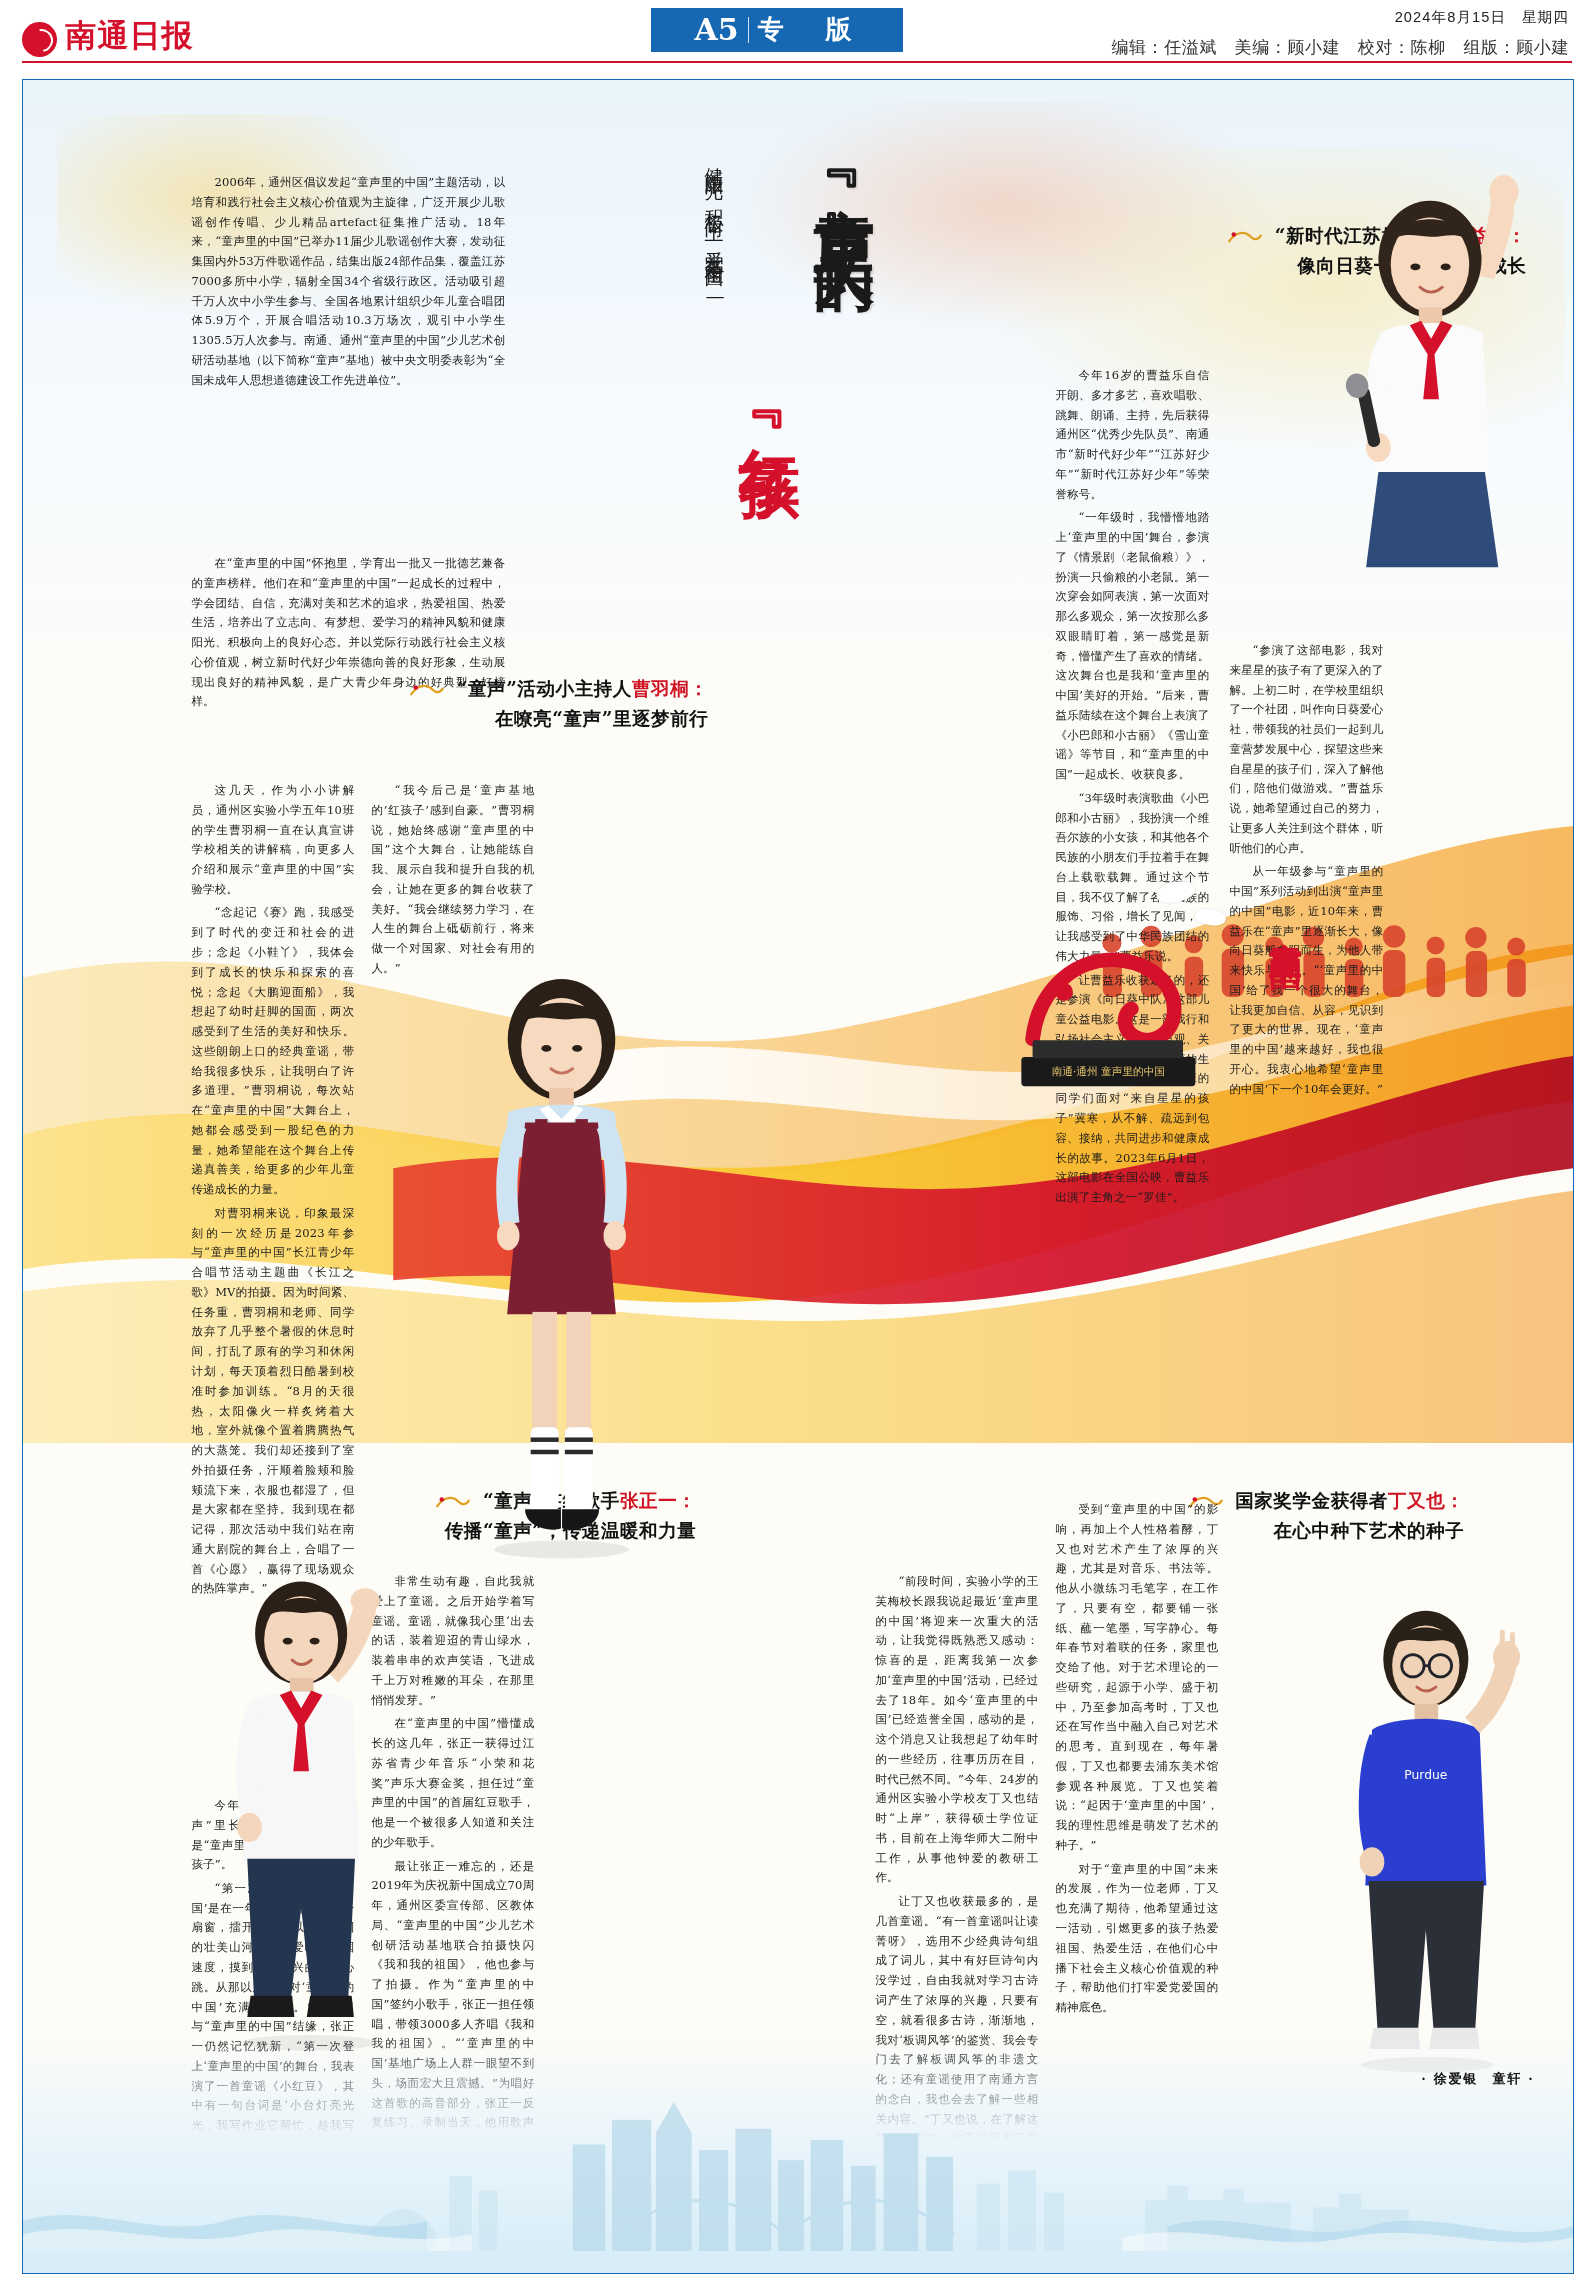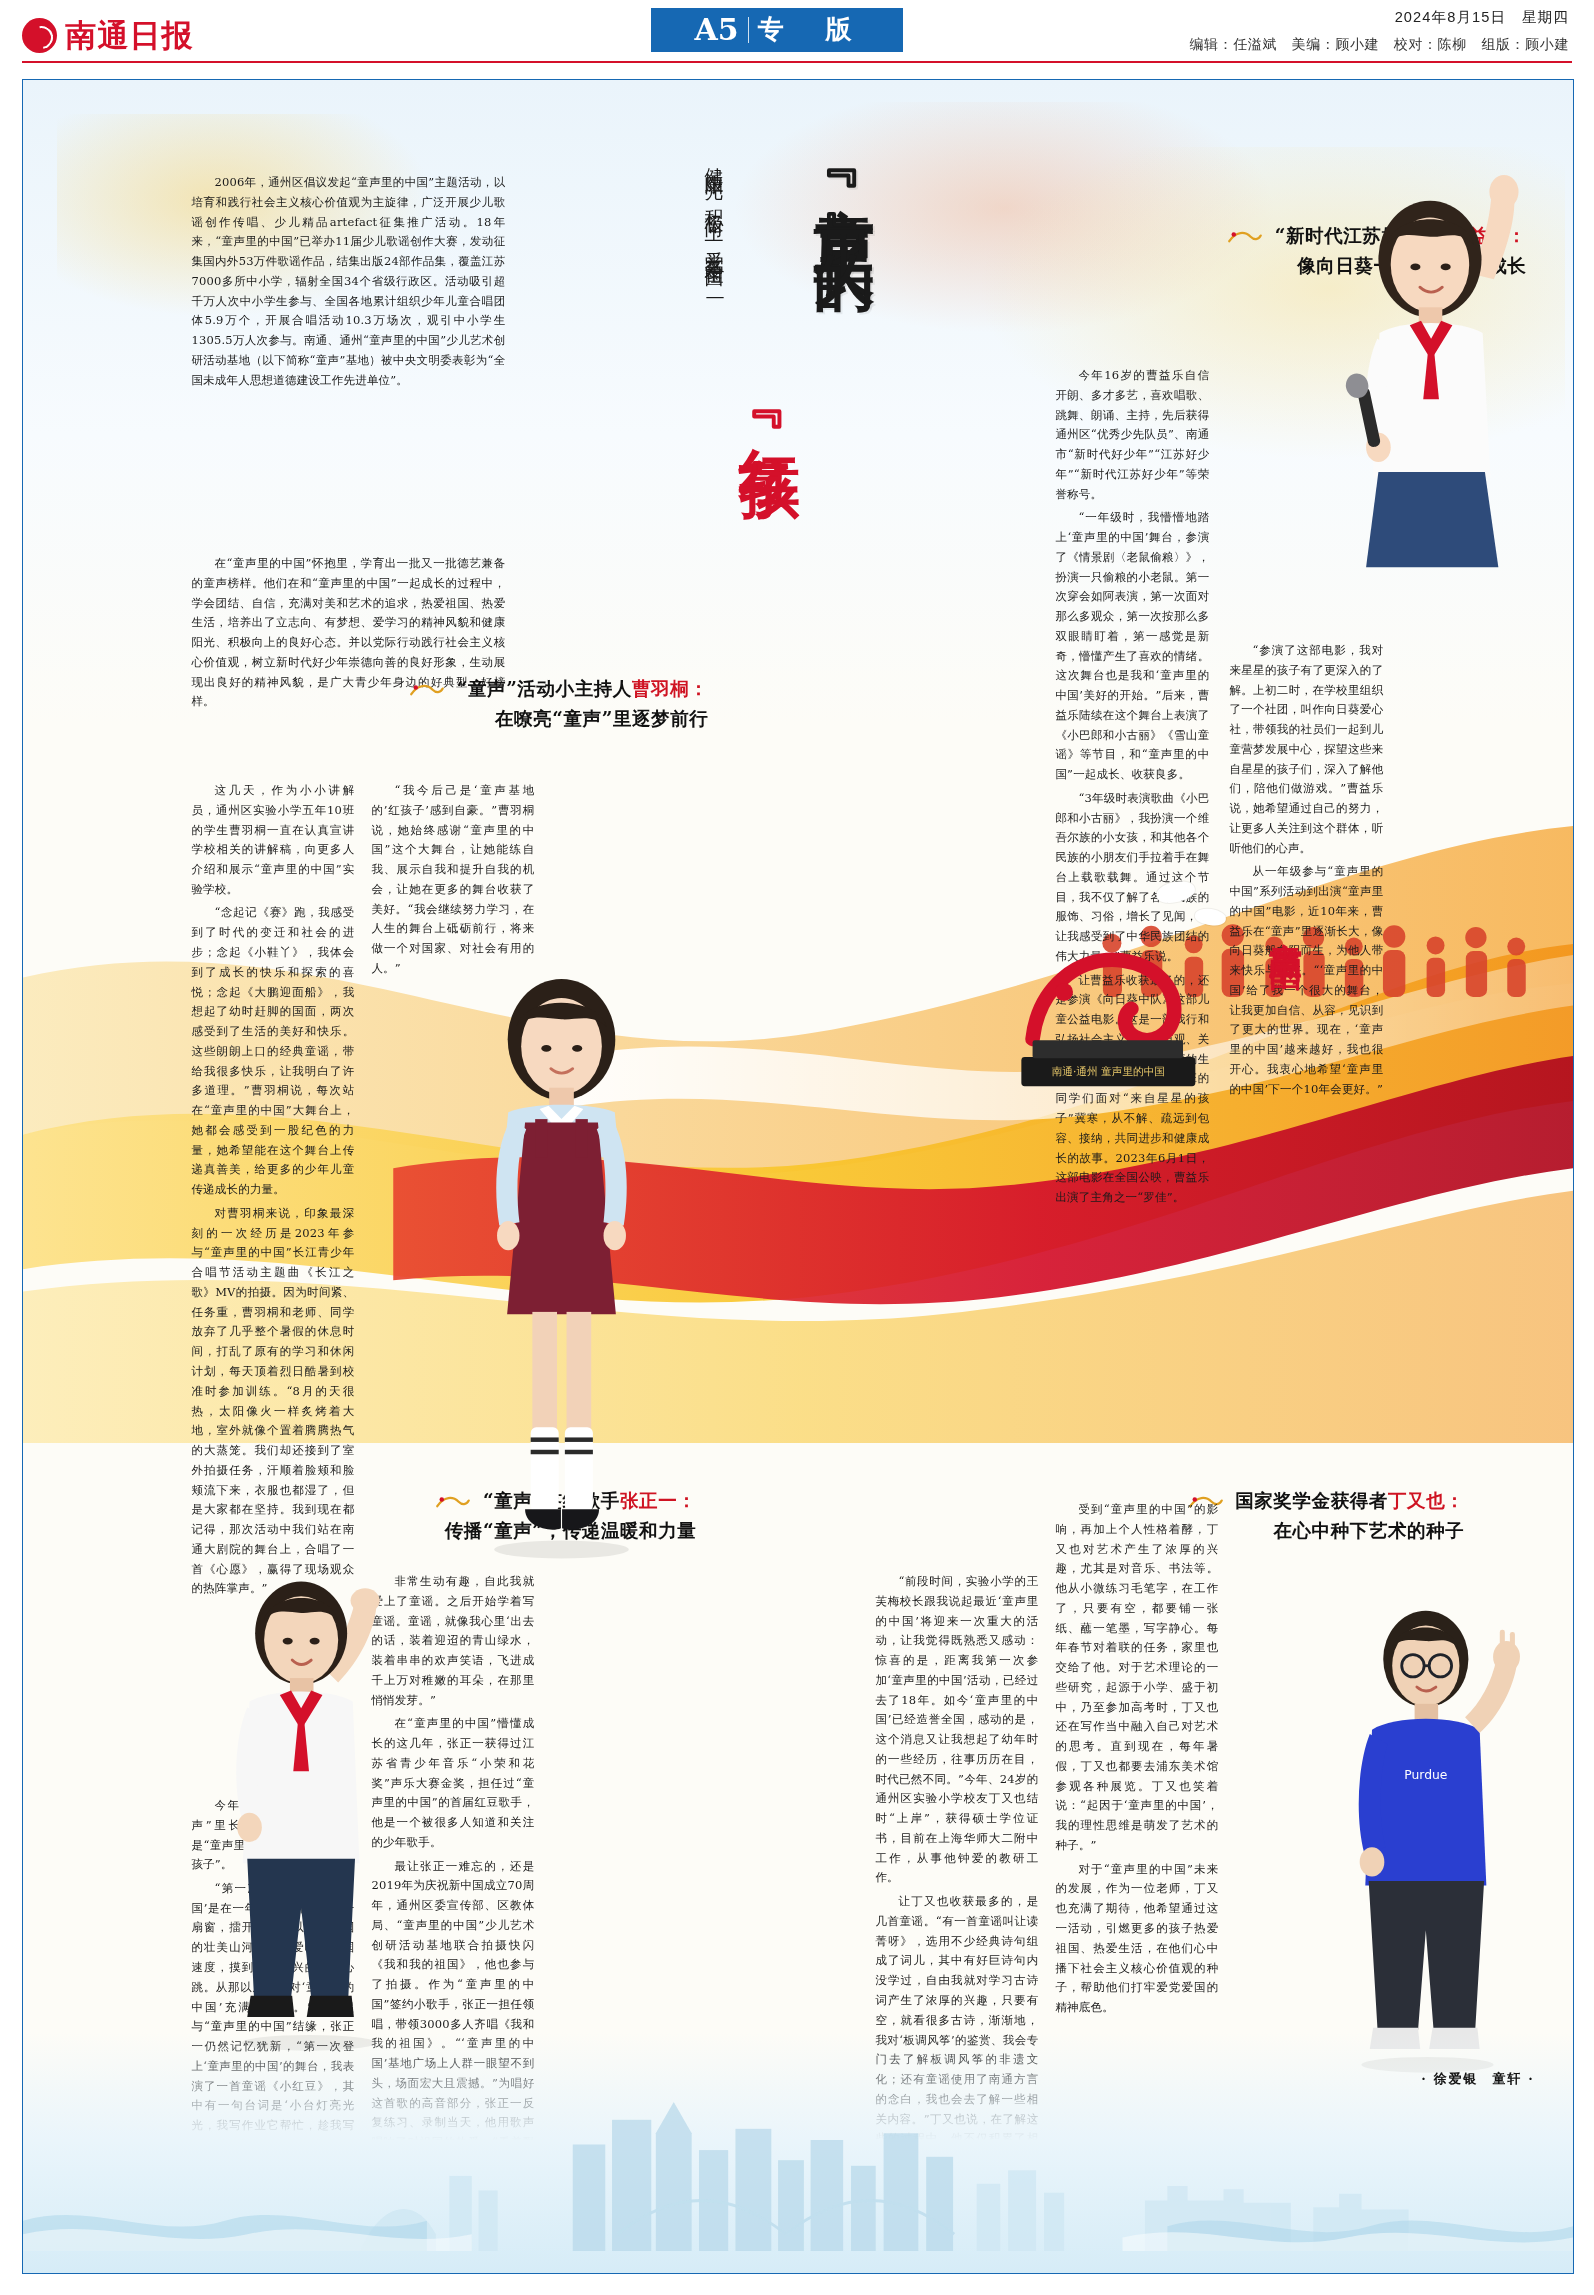--- a/index.html
+++ b/index.html
@@ -23,21 +23,21 @@
     position: absolute;
     left: 0; top: 0;
     width: 1594px;
     height: 76px;
     background: #ffffff;
   }
   .logo-wrap {
     position: absolute;
     left: 22.4px; top: 14.6px;
     display: flex;
-    align-items: center;
+    align-items: flex-end;
     gap: 7.9px;
   }
   .logo-mark {
     width: 35px; height: 35px;
     border-radius: 50%;
     background: #d4102a;
     position: relative;
   }
   .logo-mark::after {
     content: "";
@@ -98,21 +98,21 @@
     right: 25px; top: 7.9px;
     text-align: right;
   }
   .date-line {
     font-size: 14.6px;
     color: #222;
     letter-spacing: 1.1px;
   }
   .credit-line {
     margin-top: 9px;
-    font-size: 14px;
+    font-size: 17px;
     color: #333;
     letter-spacing: 0.6px;
   }
 
   
   .sheet {
     position: absolute;
     left: 22.4px; top: 79px;
     width: 1550px; height: 2193px;
     border: 1.7px solid #1668b3;

